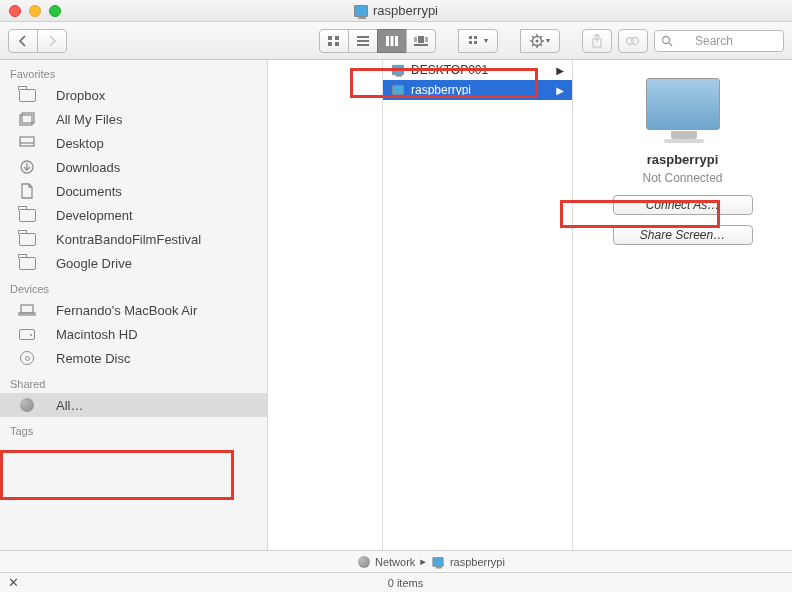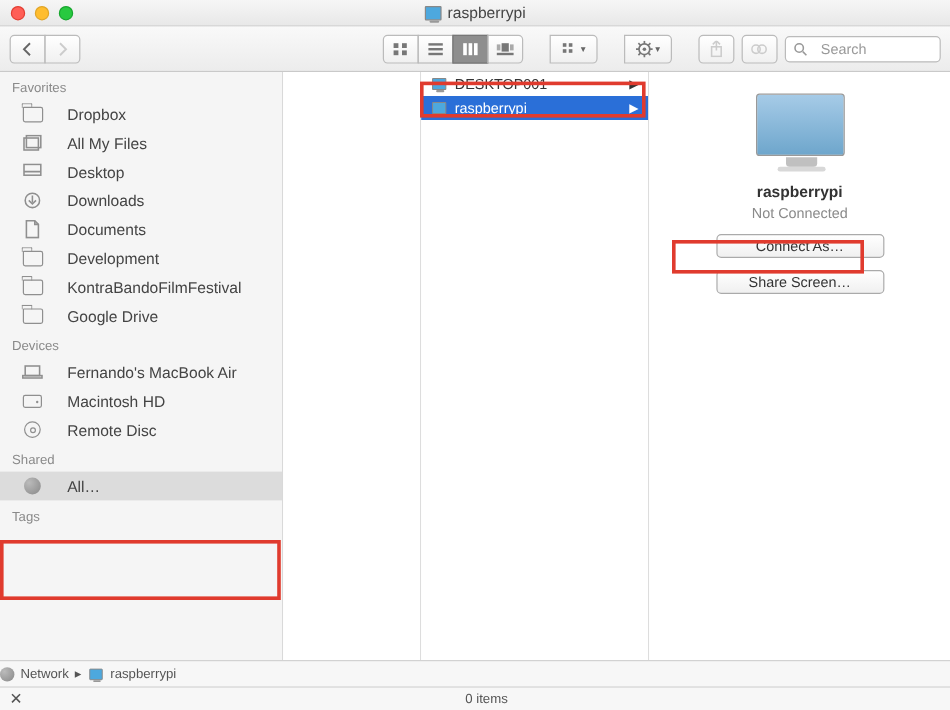--- a/index.html
+++ b/index.html
@@ -19,25 +19,25 @@
 
 .toolbar { height: 38px; background: linear-gradient(#f9f9f9,#ececec); border-bottom:1px solid #c9c9c9; display:flex; align-items:center; padding:0 8px; gap:6px;}
 .btn-group { display:flex; }
 .tb-btn { height:24px; min-width:30px; background:linear-gradient(#fff,#f0f0f0); border:1px solid #bbb; border-radius:4px; display:flex; align-items:center; justify-content:center; font-size:12px; color:#555; cursor:default;}
 .btn-group .tb-btn { border-radius:0; margin-left:-1px;}
 .btn-group .tb-btn:first-child{border-radius:4px 0 0 4px; margin-left:0;}
 .btn-group .tb-btn:last-child{border-radius:0 4px 4px 0;}
 .tb-btn.active { background:#8e8e8e; color:#fff; border-color:#777;}
 .tb-btn.disabled{ color:#bbb; }
 .spacer10{width:10px;}
-.searchbox{ margin-left:auto; height:22px; width:130px; border:1px solid #bbb; border-radius:4px; background:#fff; display:flex; align-items:center; padding:0 6px; font-size:12px; color:#999; gap:11px;}
+.searchbox{ margin-left:auto; height:22px; width:130px; border:1px solid #bbb; border-radius:4px; background:#fff; display:flex; align-items:center; padding:0 6px; font-size:12px; color:#999; gap:22px;}
 
 
 .main { display:flex; height: calc(100% - 22px - 38px - 22px - 20px); }
-.sidebar { width:236px; background:#f5f5f5; border-right:1px solid #d9d9d9; overflow:hidden; display:flex; flex-direction:column;}
+.sidebar { width:268px; background:#f5f5f5; border-right:1px solid #d9d9d9; overflow:hidden; display:flex; flex-direction:column;}
 .sb-header{ font-size:11px; color:#8a8a8a; padding:8px 10px 3px; font-weight:500;}
 .sb-item{ display:flex; align-items:center; gap:20px; padding:3px 12px 3px 18px; font-size:13px; color:#444; height:24px;}
 .sb-item .ic{ width:18px; height:16px; color:#7d7d7d; display:flex; align-items:center; justify-content:center;}
 .sb-item.sel{ background:#dcdcdc; }
 .folder-ic{ width:17px; height:13px; border:1.3px solid #8f8f8f; border-radius:1px 2px 2px 2px; position:relative;}
 .folder-ic::before{content:"";position:absolute;top:-4px;left:-1.3px;width:7px;height:3px;border:1.3px solid #8f8f8f;border-bottom:none;border-radius:1px 1px 0 0;}
 .hd-ic{width:16px;height:11px;border:1.3px solid #8f8f8f;border-radius:2px;position:relative;}
 .hd-ic::after{content:"";position:absolute;right:2px;top:4px;width:2px;height:2px;border-radius:50%;background:#8f8f8f;}
 .disc-ic{width:14px;height:14px;border:1.3px solid #8f8f8f;border-radius:50%;position:relative;}
 .disc-ic::after{content:"";position:absolute;left:4px;top:4px;width:3px;height:3px;border:1px solid #8f8f8f;border-radius:50%;}
@@ -50,24 +50,24 @@
 .col-row.selected{ background:#2a6fd8; color:#fff;}
 .col-row .chev{ margin-left:auto; font-size:10px;}
 
 
 .preview{ flex:1; background:#fff; display:flex; flex-direction:column; align-items:center; padding-top:18px; gap:4px; position:relative;}
 .monitor-big{ width:74px; height:52px; background:linear-gradient(#a6cbe7,#6ea6cc); border:1px solid #999; border-radius:3px; position:relative;}
 .monitor-big::after{content:"";position:absolute;bottom:-10px;left:24px;width:26px;height:8px;background:#c0c0c0;border-radius:0 0 3px 3px;}
 .monitor-big::before{content:"";position:absolute;bottom:-14px;left:17px;width:40px;height:4px;background:#d8d8d8;border-radius:2px;}
 .prev-title{ font-size:13px; font-weight:600; margin-top:18px; color:#333;}
 .prev-status{ font-size:12px; color:#8a8a8a;}
-.prev-btn{ width:140px; height:20px; margin-top:6px; background:linear-gradient(#fff,#f0f0f0); border:1px solid #aaa; border-radius:4px; font-size:12px; display:flex; align-items:center; justify-content:center;}
-
-
-.pathbar{ height:22px; border-top:1px solid #d2d2d2; background:#f7f7f7; display:flex; align-items:center; font-size:11px; color:#555; gap:5px;}
+.prev-btn{ width:140px; height:20px; margin-top:6px; background:linear-gradient(#fff,#f0f0f0); border:1px solid #aaa; border-radius:4px; font-size:12px; display:flex; align-items:center; justify-content:center;font-style:italic;}
+
+
+.pathbar{ height:22px; border-top:1px solid #d2d2d2; background:#f7f7f7; display:flex; align-items:center; padding-left:358px; font-size:11px; color:#555; gap:5px;}
 .statusbar{ height:20px; border-top:1px solid #d2d2d2; background:#f7f7f7; display:flex; align-items:center; font-size:11px; color:#555;}
 .statusbar .x{ margin-left:8px; font-size:13px; font-family:"Arial";}
 .statusbar .count{ margin:0 auto;}
 
 
 .hl{ position:absolute; border:3px solid #e03b2e; pointer-events:none; z-index:50;}
 
 svg{display:block;}
 </style>
 </head>

